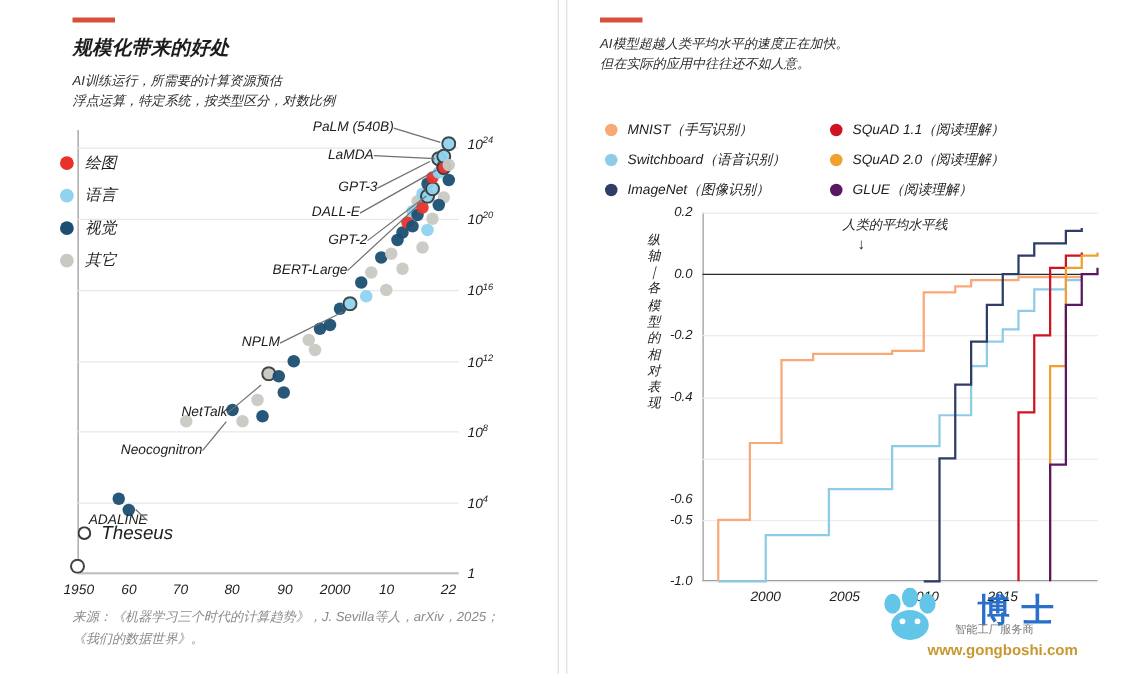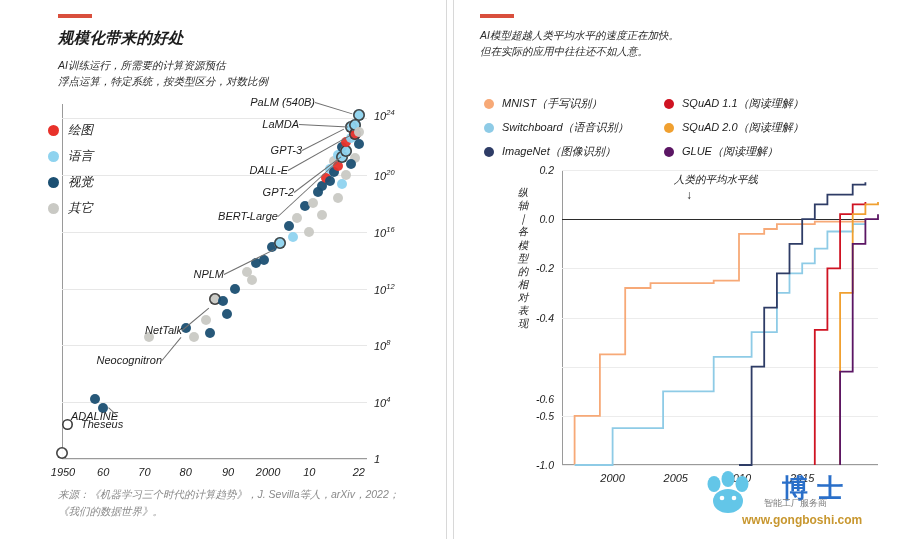--- a/index.html
+++ b/index.html
@@ -66,21 +66,21 @@
   }
   .leader { position:absolute; height:1px; background:#6f6f6f; }
   .leader.d { transform-origin:left center; }
   .theseus-key {
     position:absolute; left:62px; top:418px; display:flex; align-items:center;
   }
   .theseus-key .mk {
     width:11px; height:11px; border-radius:50%; background:#fff;
     box-shadow:0 0 0 1.6px #3a3a3a inset; margin-right:8px;
   }
-  .theseus-key .tx { font-size:11px; color:#1d1d1d; }
+  .theseus-key .tx { font-size:15px; color:#1d1d1d; }
   .source {
     position:absolute; left:58px; top:486px; width:360px;
     font-size:10.5px; color:#8a8a8a; line-height:1.6;
   }
 
   
   .rp-head { position:absolute; left:26px; top:14px; width:400px; }
   .legend-right {
     position:absolute; left:30px; top:96px; width:404px;
     display:grid; grid-template-columns:180px 200px; row-gap:9px;
@@ -259,21 +259,21 @@
         <div class="leader d" style="left: 100px; top: 256px; width: 30.2652px; transform: rotate(-50.6094deg);"></div>
         <div class="ann" style="left: 56px; top: 312px;">ADALINE</div>
         <div class="leader d" style="left: 56px; top: 312px; width: 13.2238px; transform: rotate(-136.971deg);"></div>
       </div>
 
     <div class="theseus-key">
       <span class="mk"></span>
       <span class="tx">Theseus</span>
     </div>
 
-    <div class="source">来源：《机器学习三个时代的计算趋势》，J. Sevilla等人，arXiv，2022；《我们的数据世界》。</div>
+    <div class="source">来源：《机器学习三个时代的计算趋势》，J. Sevilla等人，arXiv，2025；《我们的数据世界》。</div>
   </div>
 
   <div class="panel-divider"></div>
 
   <div class="panel-right">
     <div class="rp-head">
       <div class="rule"></div>
       <div class="subtitle">
         <div>AI模型超越人类平均水平的速度正在加快。</div>
         <div>但在实际的应用中往往还不如人意。</div>

